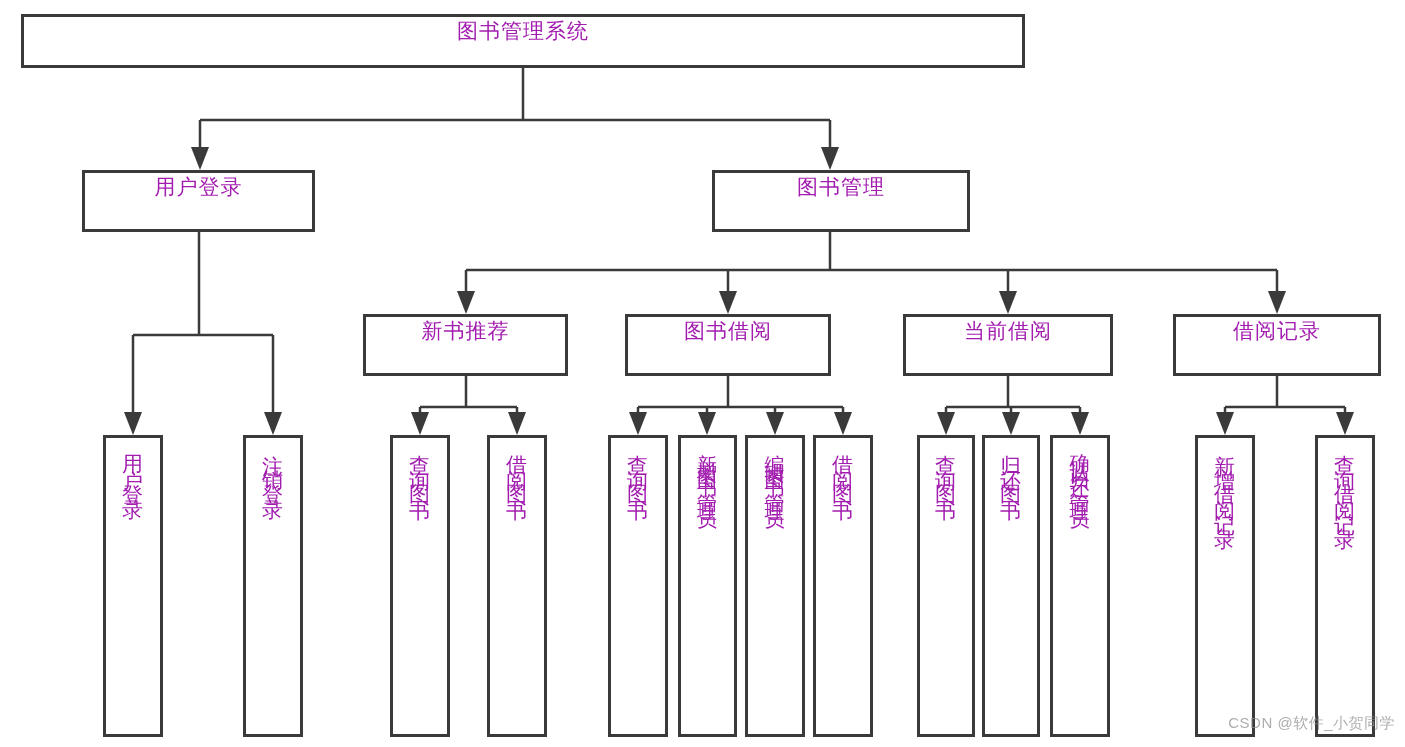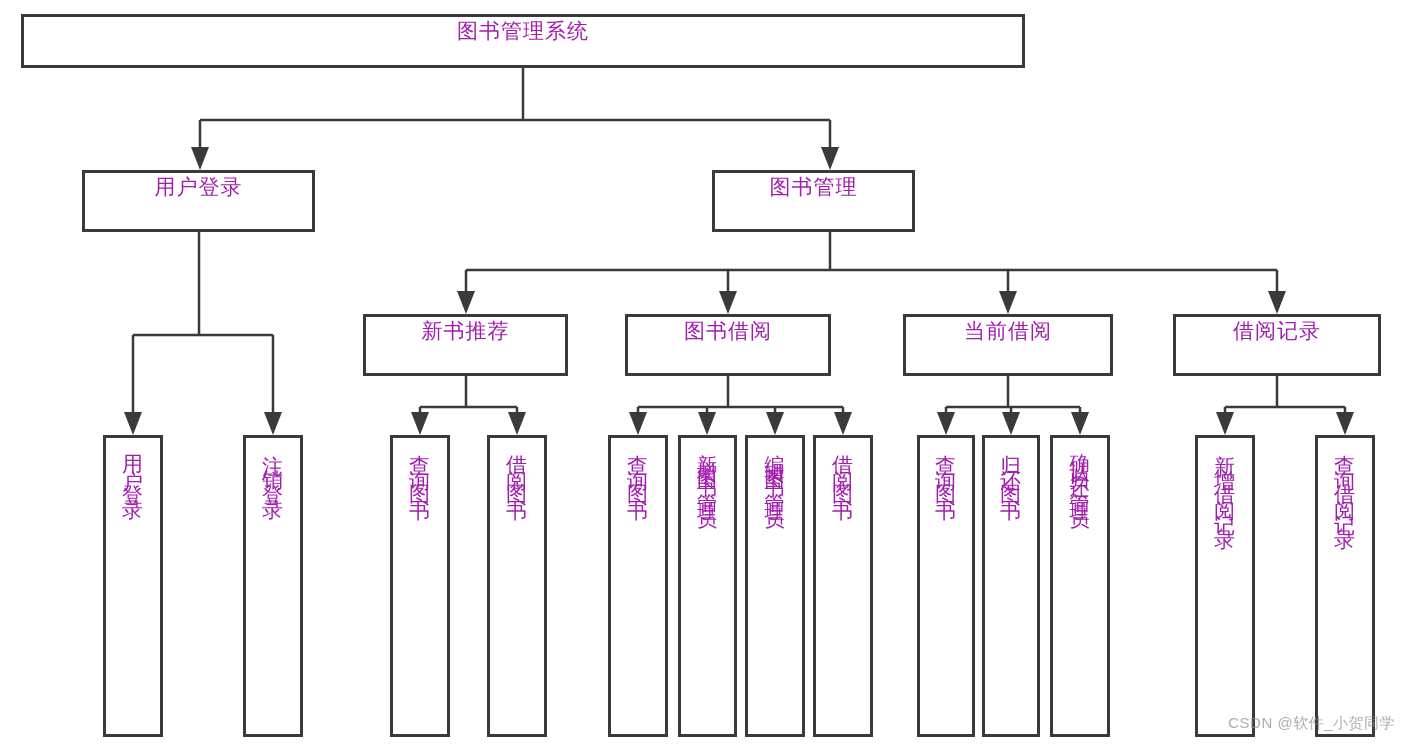--- a/index.html
+++ b/index.html
@@ -8,21 +8,21 @@
   .connectors{position:absolute;left:0;top:0;z-index:1;}
   .box{
     position:absolute;box-sizing:border-box;background:#ffffff;
     border:3px solid #3a3a3a;display:flex;align-items:flex-start;justify-content:center;
     color:#a21caf;font-size:21px;letter-spacing:1px;z-index:2;white-space:nowrap;
   }
   .leaf span{writing-mode:vertical-rl;line-height:1;letter-spacing:15px;}
   .leaf.tight span{letter-spacing:8px;font-size:20px;}
   .root-box{left:21px;top:14px;width:1004px;height:54px;}
   .n-user-login{left:82px;top:170px;width:233px;height:62px;}
-  .n-book-mgmt{left:712px;top:170px;width:203px;height:62px;}
+  .n-book-mgmt{left:712px;top:170px;width:258px;height:62px;}
   .n-new-rec{left:363px;top:314px;width:205px;height:62px;}
   .n-book-borrow{left:625px;top:314px;width:206px;height:62px;}
   .n-cur-borrow{left:903px;top:314px;width:210px;height:62px;}
   .n-rec-log{left:1173px;top:314px;width:208px;height:62px;}
   .lf{top:435px;height:302px;}
   .lf-a1{left:103px;width:60px;} .lf-a2{left:243px;width:60px;}
   .lf-b1{left:390px;width:60px;} .lf-b2{left:487px;width:60px;}
   .lf-c1{left:608px;width:60px;} .lf-c2{left:678px;width:59px;}
   .lf-c3{left:745px;width:60px;} .lf-c4{left:813px;width:60px;}
   .lf-d1{left:917px;width:58px;} .lf-d2{left:982px;width:58px;} .lf-d3{left:1050px;width:60px;}

